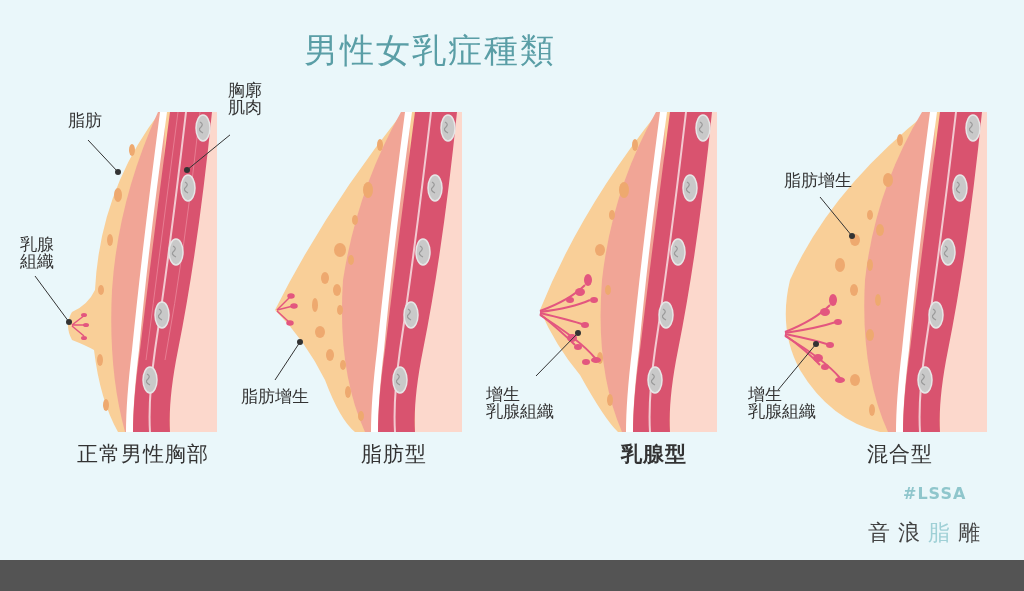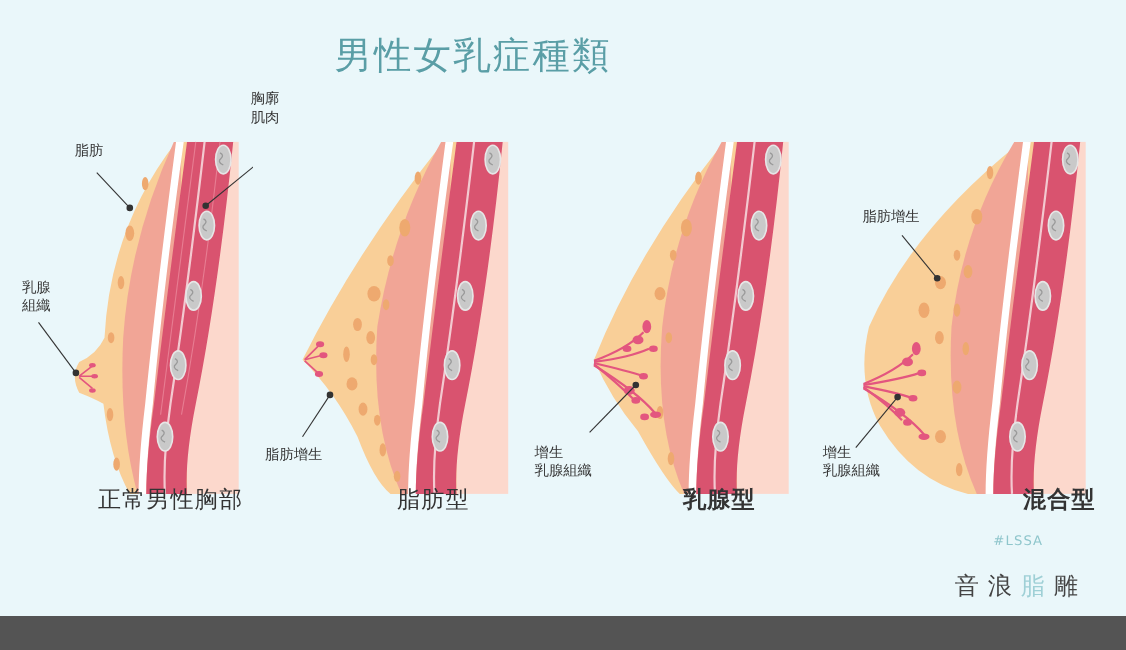--- a/index.html
+++ b/index.html
@@ -1,22 +1,22 @@
 <!DOCTYPE html>
 <html><head>
 <meta charset="utf-8">
 <style>
   html,body{margin:0;padding:0;}
   body{width:1024px;height:591px;background:#eaf7fa;position:relative;overflow:hidden;font-family:"DejaVu Sans","Liberation Sans",sans-serif;}
   .title{position:absolute;left:0;top:28px;width:860px;text-align:center;font-size:34px;color:#5a9ea6;letter-spacing:2px;}
-  .panel{position:absolute;top:117px;width:230px;height:340px;}
+  .panel{position:absolute;top:100px;width:230px;height:340px;}
   .panel svg{position:absolute;left:0;top:0;}
   .cap{position:absolute;top:440px;font-size:21px;color:#333;letter-spacing:1px;}
-  .lbl{position:absolute;font-size:13px;color:#333;line-height:17px;white-space:nowrap;}
-  .brand-tag{position:absolute;left:903px;top:484px;font-size:12px;font-weight:normal;color:#8fc6cc;letter-spacing:1px;}
+  .lbl{position:absolute;font-size:17px;color:#333;line-height:17px;white-space:nowrap;}
+  .brand-tag{position:absolute;left:903px;top:484px;font-size:16px;font-weight:bold;color:#8fc6cc;letter-spacing:1px;}
   .brand{position:absolute;left:868px;top:518px;font-size:22px;color:#444;letter-spacing:8px;}
   .brand .hl{color:#9fd0d6;}
   .footer{position:absolute;left:0;top:560px;width:1024px;height:31px;background:#545454;}
 </style>
 </head>
 <body>
 
 <div class="title">男性女乳症種類</div>
 
 <svg width="0" height="0" style="position:absolute">
@@ -75,21 +75,21 @@
   <div class="lbl" style="left:68px;top:12px;">脂肪</div>
   <div class="lbl" style="left:20px;top:136px;">
     <div>乳腺</div>
     <div>組織</div>
   </div>
 </div>
 <div class="lbl" style="left:228px;top:82px;">
   <div>胸廓</div>
   <div>肌肉</div>
 </div>
-<div class="cap" style="left:89px;">正常男性胸部</div>
+<div class="cap" style="left:77px;">正常男性胸部</div>
 
 <div class="panel" style="left:245px;">
   <svg width="230" height="340" viewBox="0 0 230 340">
     <rect x="165" y="12" width="52" height="320" fill="#fcd8cc"></rect>
     <path d="M158,12 Q80,110 30,210 Q60,240 80,280 Q95,320 110,332 L170,332 L170,12 Z" fill="#f9cf98"></path>
     <path d="M156,12 Q112,90 98,180 Q92,270 120,332 L160,332 L165,12 Z" fill="#f1a596"></path>
     <path d="M160,12 Q142,150 132,250 Q126,300 126,332 L133,332 Q133,300 139,250 Q148,150 167,12 Z" fill="#ffffff"></path>
     <path d="M170,12 L212,12 Q198,150 178,250 Q168,300 170,332 L133,332 Q133,300 140,250 Q152,150 170,12 Z" fill="#d9536f"></path>
     <path d="M186,12 Q170,150 155,250 Q148,300 150,332" stroke="#f3c9d0" stroke-width="2" fill="none"></path>
     <use href="#rib" x="203" y="28"></use>
@@ -222,18 +222,18 @@
     <circle cx="82" cy="136" r="3" fill="#333"></circle>
     <line x1="8" y1="290" x2="46" y2="244" stroke="#333" stroke-width="1"></line>
     <circle cx="46" cy="244" r="3" fill="#333"></circle>
   </svg>
   <div class="lbl" style="left:14px;top:72px;">脂肪增生</div>
   <div class="lbl" style="left:-22px;top:286px;">
     <div>增生</div>
     <div>乳腺組織</div>
   </div>
 </div>
-<div class="cap" style="left:930px;font-weight:bold;">混合型</div>
+<div class="cap" style="left:867px;">混合型</div>
 
 <div class="brand-tag">#LSSA</div>
 <div class="brand"><span>音</span><span>浪</span><span class="hl">脂</span><span>雕</span></div>
 
 <div class="footer"></div>
 
 </body></html>

